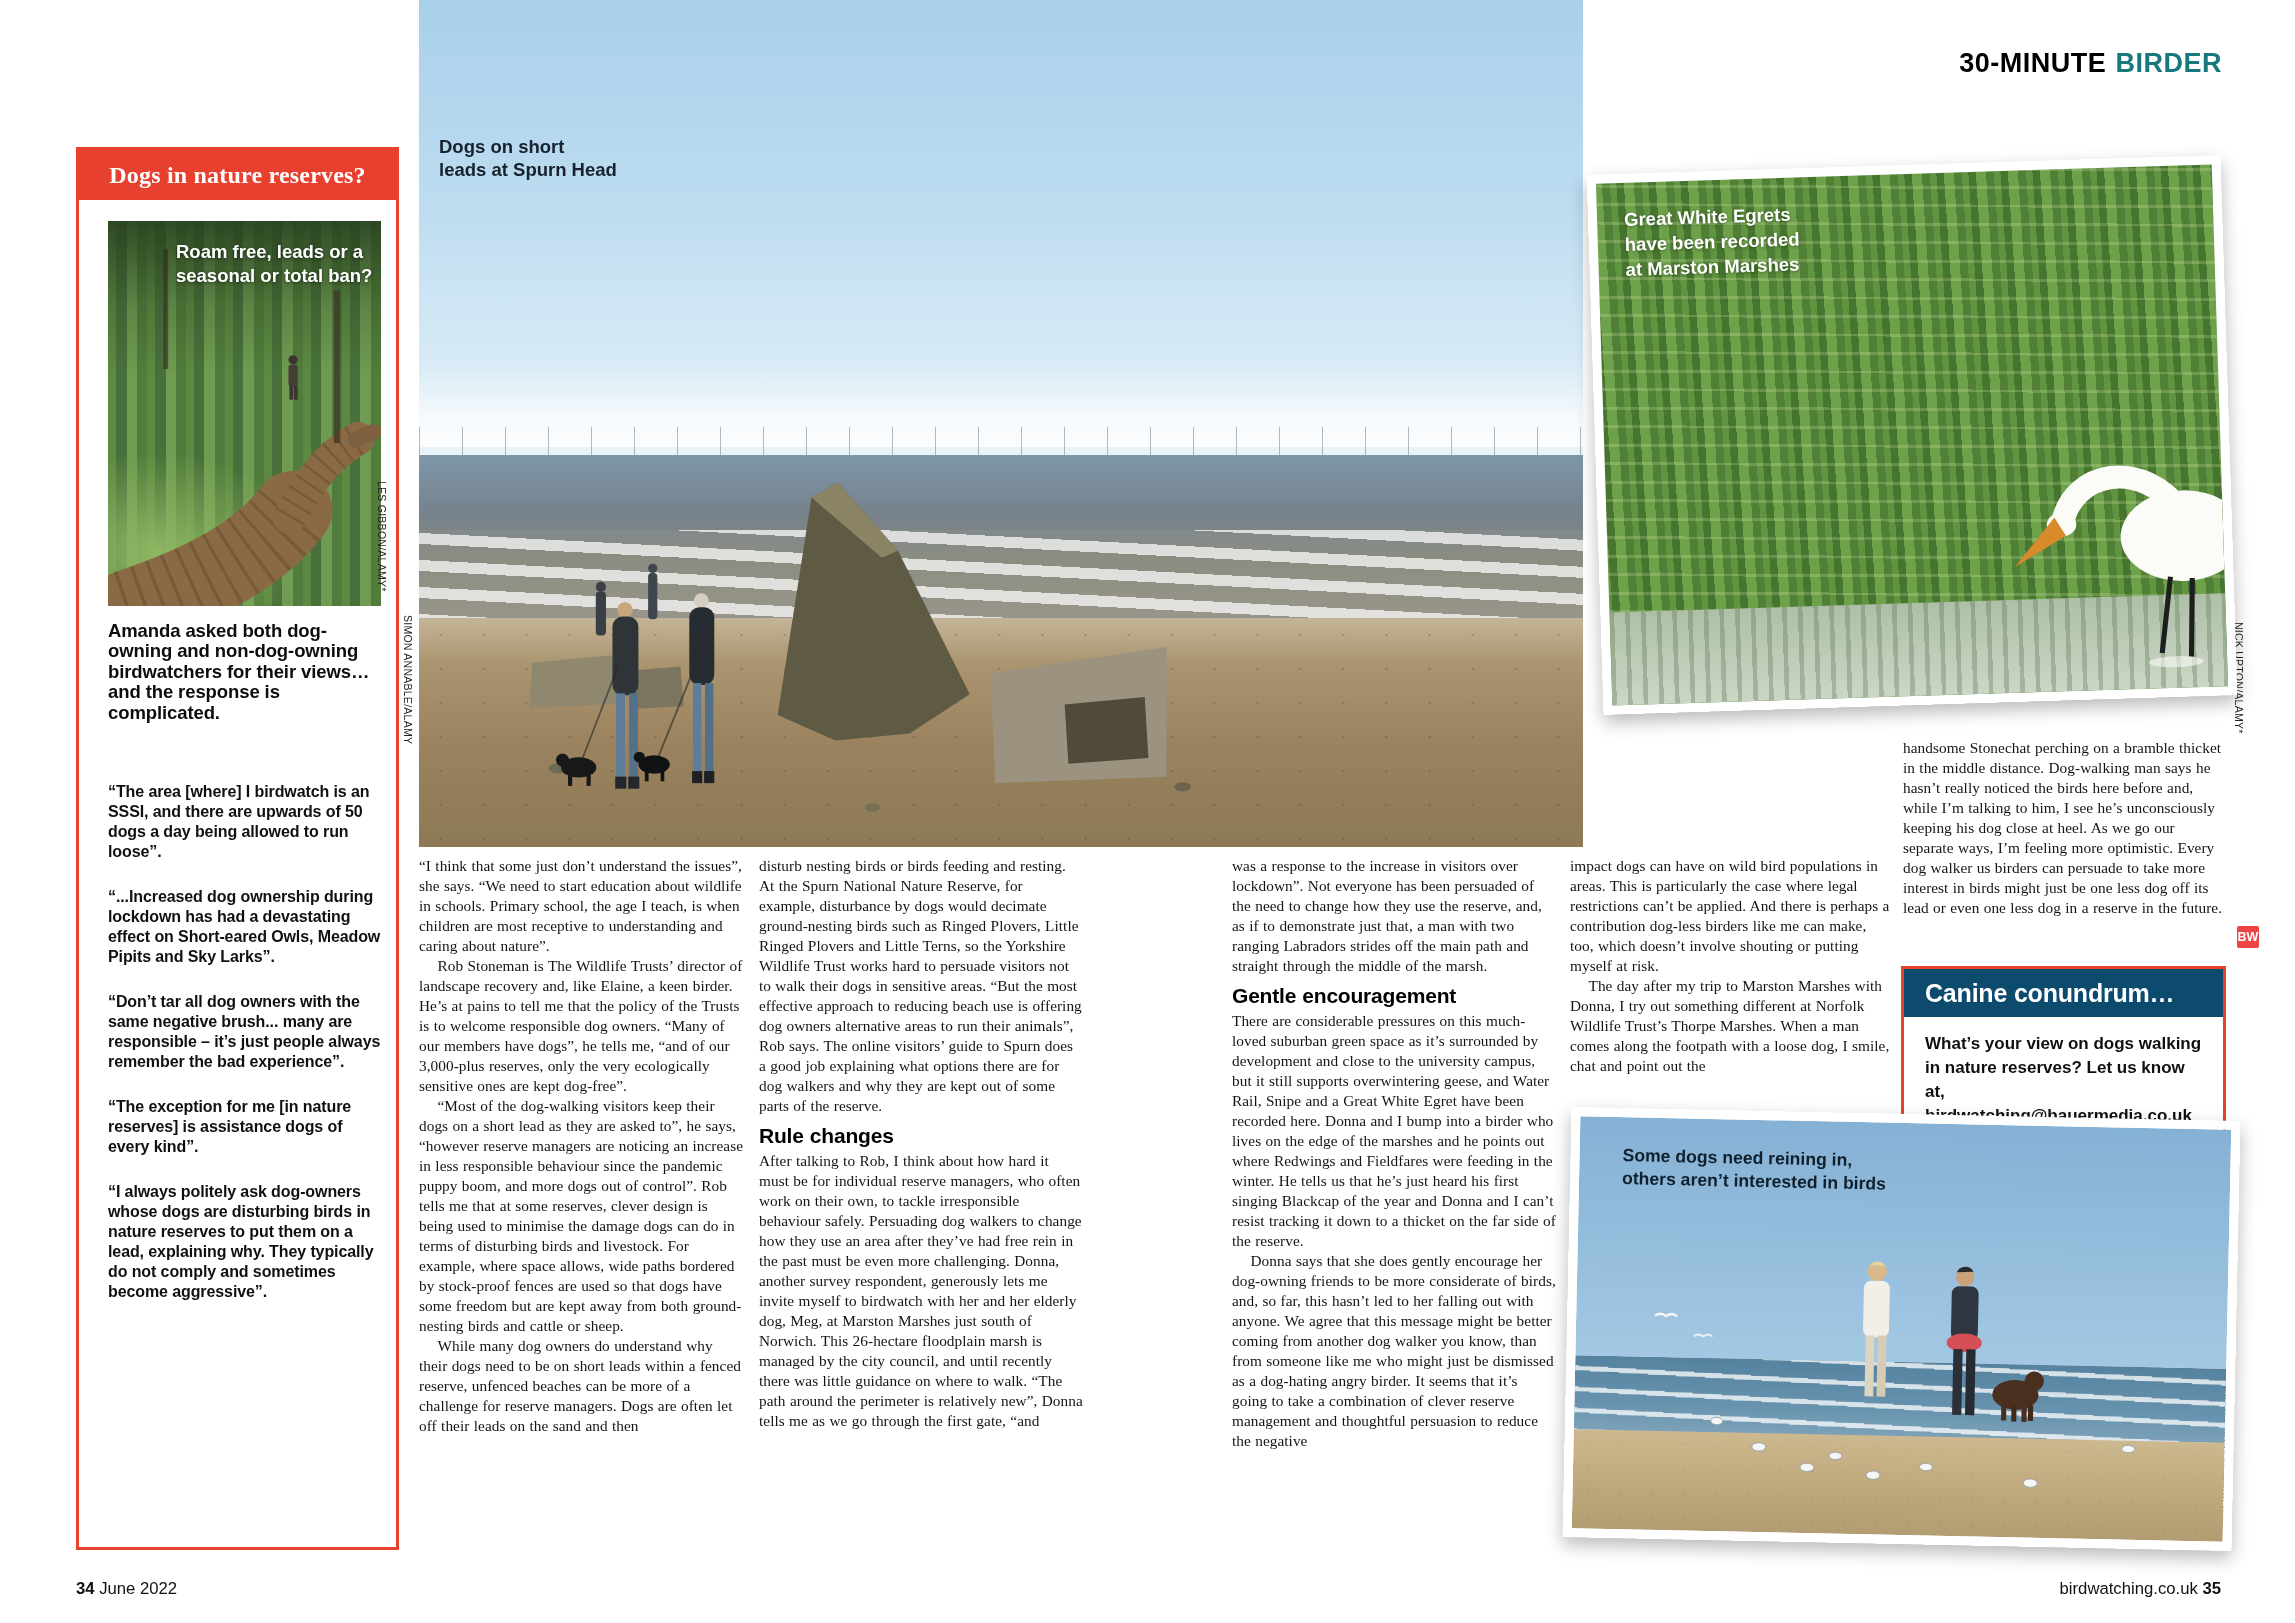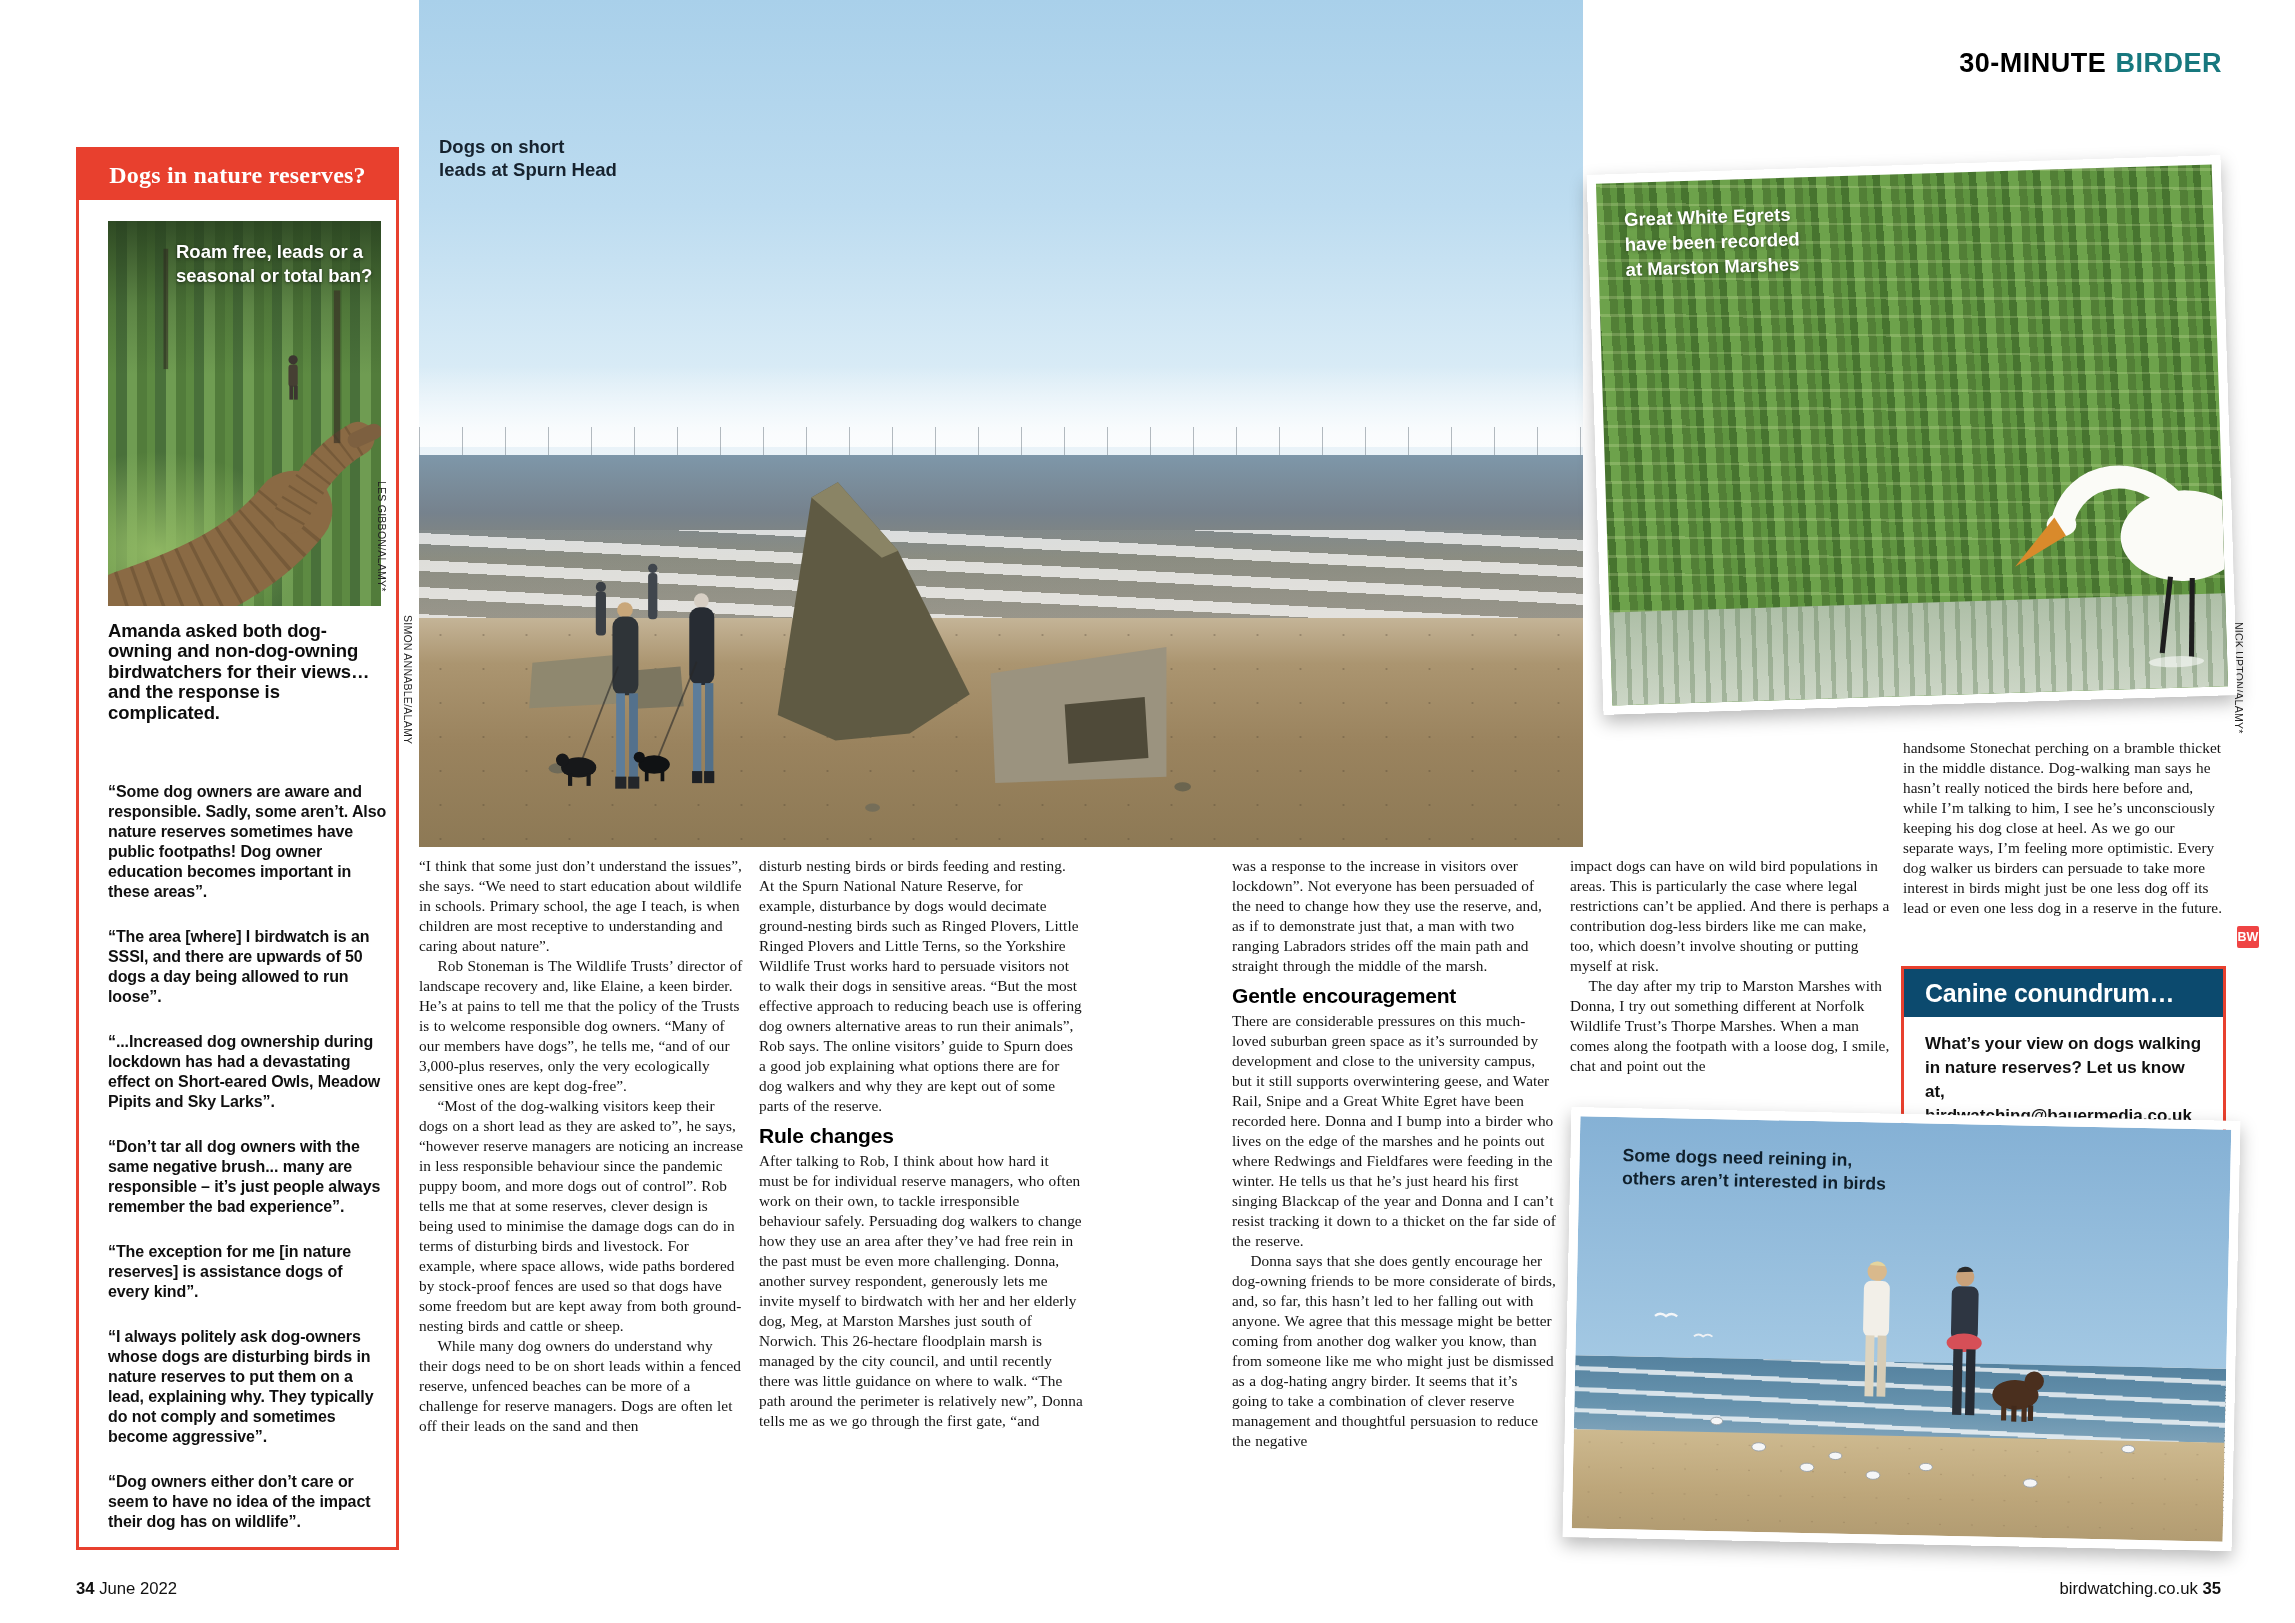--- a/index.html
+++ b/index.html
@@ -212,27 +212,25 @@
         <rect x="402" y="356" width="8" height="30" fill="#3c3630"></rect>
       </g>
     </svg>
     <div class="sb-photo-cap">
       <div>Roam free, leads or a</div>
       <div>seasonal or total ban?</div>
     </div>
   </div>
   <div class="sb-intro">Amanda asked both dog-owning and non-dog-owning birdwatchers for their views… and the response is complicated.</div>
   <div class="sb-quotes">
-    <p>“Some dog owners are aware and responsible. Sadly, some aren’t. Also nature reserves sometimes have public footpaths! Dog owner education becomes important in these areas”.</p>
     <p>“The area [where] I birdwatch is an SSSI, and there are upwards of 50 dogs a day being allowed to run loose”.</p>
     <p>“...Increased dog ownership during lockdown has had a devastating effect on Short-eared Owls, Meadow Pipits and Sky Larks”.</p>
     <p>“Don’t tar all dog owners with the same negative brush... many are responsible – it’s just people always remember the bad experience”.</p>
     <p>“The exception for me [in nature reserves] is assistance dogs of every kind”.</p>
     <p>“I always politely ask dog-owners whose dogs are disturbing birds in nature reserves to put them on a lead, explaining why. They typically do not comply and sometimes become aggressive”.</p>
-    <p>“Dog owners either don’t care or seem to have no idea of the impact their dog has on wildlife”.</p>
   </div>
 
   <div class="vcred" style="left:376px;top:481px;">LES GIBBON/ALAMY*</div>
   <div class="vcred" style="left:402px;top:615px;">SIMON ANNABLE/ALAMY</div>
   <div class="vcred" style="left:2233px;top:622px;">NICK UPTON/ALAMY*</div>
   <div class="vcred" style="left:2218px;top:1381px;">ROBIN CHITTENDEN/ALAMY*</div>
 
   <div class="card egret-card">
     <div class="egret-scene">
       <div class="egret-water"></div>

